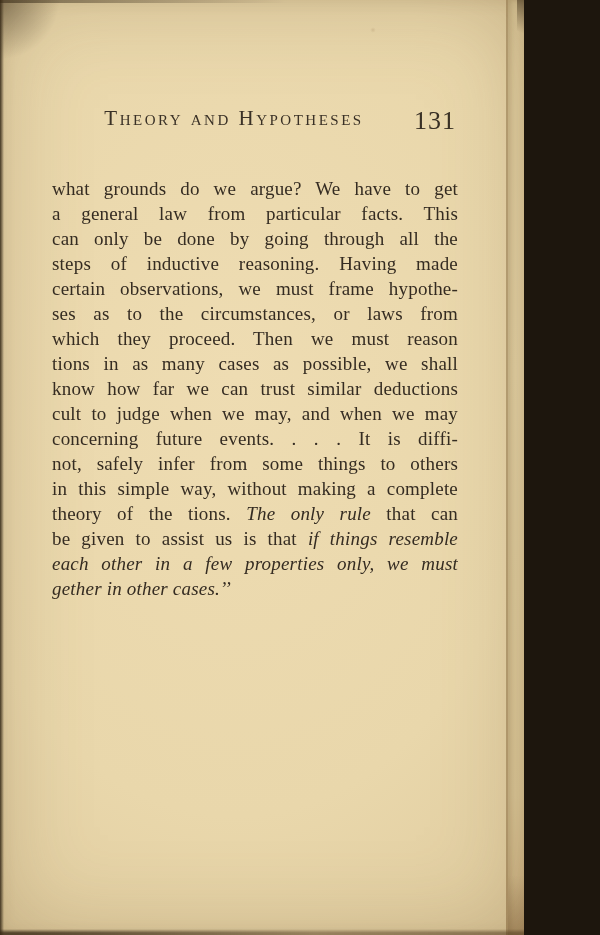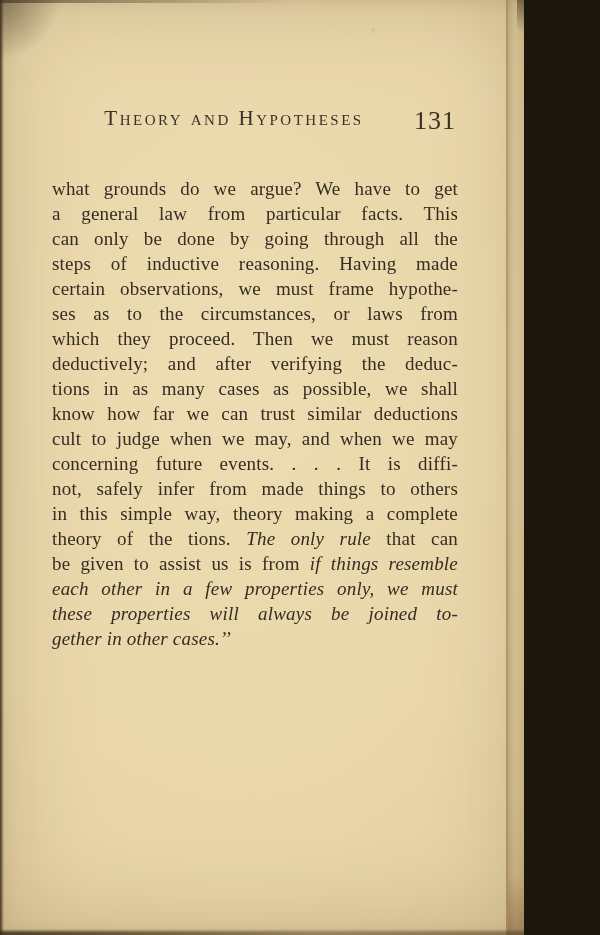--- a/index.html
+++ b/index.html
@@ -116,31 +116,29 @@
   </div>
 
   <div class="body-text">
       <div class="text-line"><span>what grounds do we argue?  We have to get</span></div>
       <div class="text-line"><span>a general law from particular facts.  This</span></div>
       <div class="text-line"><span>can only be done by going through all the</span></div>
       <div class="text-line"><span>steps of inductive reasoning.  Having made</span></div>
       <div class="text-line"><span>certain observations, we must frame hypothe-</span></div>
       <div class="text-line"><span>ses as to the circumstances, or laws from</span></div>
       <div class="text-line"><span>which they proceed.  Then we must reason</span></div>
-      <div class="text-line"><span>deductively; and after verifying the deduc-</span></div>
       <div class="text-line"><span>tions in as many cases as possible, we shall</span></div>
       <div class="text-line"><span>know how far we can trust similar deductions</span></div>
       <div class="text-line"><span>cult to judge when we may, and when we may</span></div>
       <div class="text-line"><span>concerning future events. . . .  It is diffi-</span></div>
-      <div class="text-line"><span>not, safely infer from made things to others</span></div>
-      <div class="text-line"><span>in this simple way, theory making a complete</span></div>
+      <div class="text-line"><span>not, safely infer from some things to others</span></div>
+      <div class="text-line"><span>in this simple way, without making a complete</span></div>
       <div class="text-line"><span>theory of the tions.  </span><em>The only rule</em><span> that can</span></div>
-      <div class="text-line"><span>be given to assist us is from </span><em>if things resemble</em></div>
+      <div class="text-line"><span>be given to assist us is that </span><em>if things resemble</em></div>
       <div class="text-line"><em>each other in a few properties only, we must</em></div>
-      <div class="text-line"><em>these properties will always be joined to-</em></div>
       <div class="text-line no-justify"><em>gether in other cases.’’</em></div>
     </div>
 
   <div class="page-edge-strip"></div>
   <div class="edge-left"></div>
   <div class="edge-top"></div>
   <div class="edge-bottom"></div>
   <div class="corner-tl"></div>
   <div class="vignette"></div>
 

